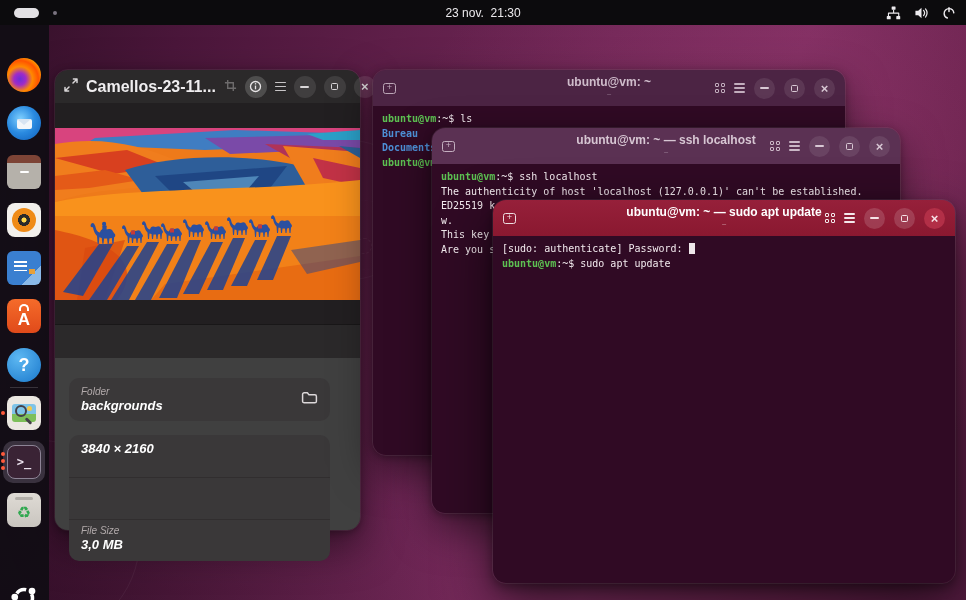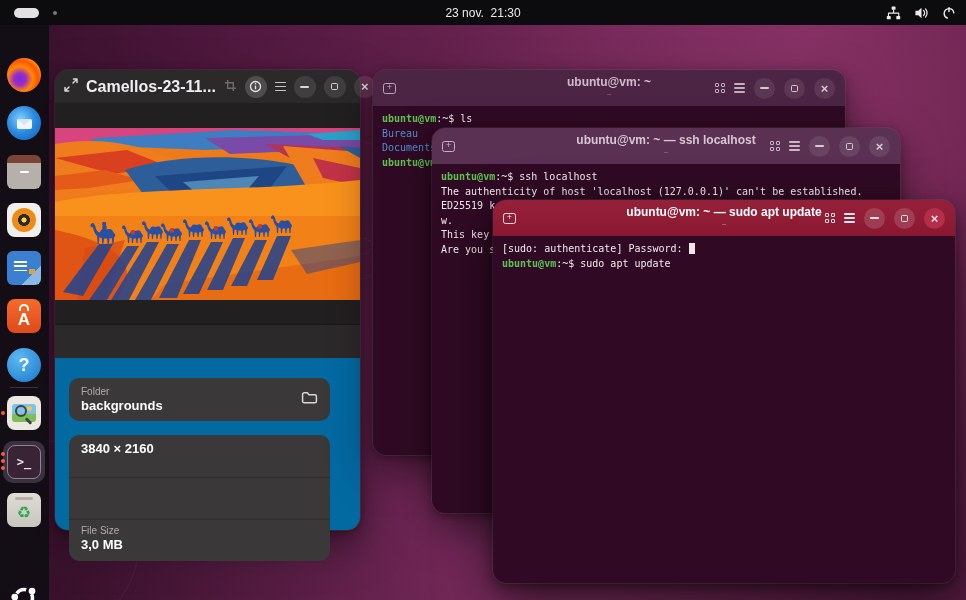--- a/index.html
+++ b/index.html
@@ -47,43 +47,43 @@
   .v-bar{ position:absolute; top:0; left:0; right:0; height:33px; display:flex; align-items:center; padding:0 9px; gap:8px;
           color:#d9d6d8; }
   .v-title{ font-size:16px; font-weight:bold; color:#f0eef0; white-space:nowrap; }
   .v-right{ margin-left:auto; display:flex; align-items:center; gap:8px; }
   .vc{ width:22px; height:22px; border-radius:50%; background:rgba(255,255,255,.10); color:#d9d6d8;
        display:flex; align-items:center; justify-content:center; }
   .vc.active{ background:rgba(255,255,255,.17); }
   .v-imgarea{ position:absolute; top:33px; left:0; right:0; height:221px; background:#221f21; overflow:hidden; }
   .artwork{ position:absolute; left:0; top:25px; width:305px; height:172px; display:block; }
   .v-sep{ position:absolute; top:254px; left:0; right:0; height:1px; background:#191718; margin-top:33px; }
-  .v-panel{ position:absolute; top:288px; left:0; right:0; bottom:0; background:#0369a1; border-radius:0 0 13px 13px;
-            padding:20px 30px 0 14px; }
+  .v-panel{ position:absolute; top:288px; left:0; right:0; bottom:0; background:#404040; border-radius:0 0 13px 13px;
+            padding:20px 30px 0 14px;font-style:italic; }
   .card{ background:#3a3839; border-radius:10px; }
   .prop-label{ font-size:10px; color:#b2aaab; }
   .prop-value{ font-size:13px; color:#ffffff; font-weight:bold; margin-top:1px; }
   .folder-card{ height:43px; display:flex; align-items:center; padding:0 12px; }
   .group-card{ margin-top:14px; }
   .grow{ height:42px; padding:5px 12px 0 12px; }
   .grow + .grow{ border-top:1px solid #312e2f; }
 
   
   .term .t-bar{ position:absolute; top:0; left:0; right:0; height:36px; border-radius:13px 13px 0 0;
     display:flex; align-items:center; padding:0 10px; }
   .t-center{ position:absolute; left:50%; transform:translateX(-50%); top:5px; text-align:center; width:70%; }
   .t-title{ font-size:12px; font-weight:bold; white-space:nowrap; overflow:hidden; }
   .t-sub{ font-size:8px; margin-top:1px; opacity:.5; }
   .t-right{ margin-left:auto; display:flex; align-items:center; gap:9px; }
   .t-body{ position:absolute; top:36px; left:0; right:0; bottom:0; background:#300a24;
     border-radius:0 0 13px 13px; padding:6px 0 0 9px; overflow:hidden;
     font-family:"DejaVu Sans Mono", monospace; font-size:10px; line-height:14.5px; color:#f2eaee; }
   .tline{ white-space:pre; }
   .c-green{ color:#5dc252; font-weight:bold; }
-  .c-blue{ color:#4d8fd6; font-weight:normal; }
+  .c-blue{ color:#4d8fd6; font-weight:bold; }
   .c-fg{ color:#f2eaee; }
   .c-cursor{ display:inline-block; width:6px; height:11px; background:#efe6ea; vertical-align:-2px; }
   
   .term1{ left:373px; top:70px; width:472px; height:385px; z-index:12; }
   .term1 .t-bar{ background:#4c2444; color:#cfbccb; }
   .term2{ left:432px; top:128px; width:468px; height:385px; z-index:14; }
   .term2 .t-bar{ background:#5b3153; color:#d7c6d3; }
   .term1 .circle-btn,.term2 .circle-btn{ background:rgba(255,255,255,.09); color:#d8c8d4; }
   
   .term3{ left:493px; top:200px; width:462px; height:383px; z-index:16;

